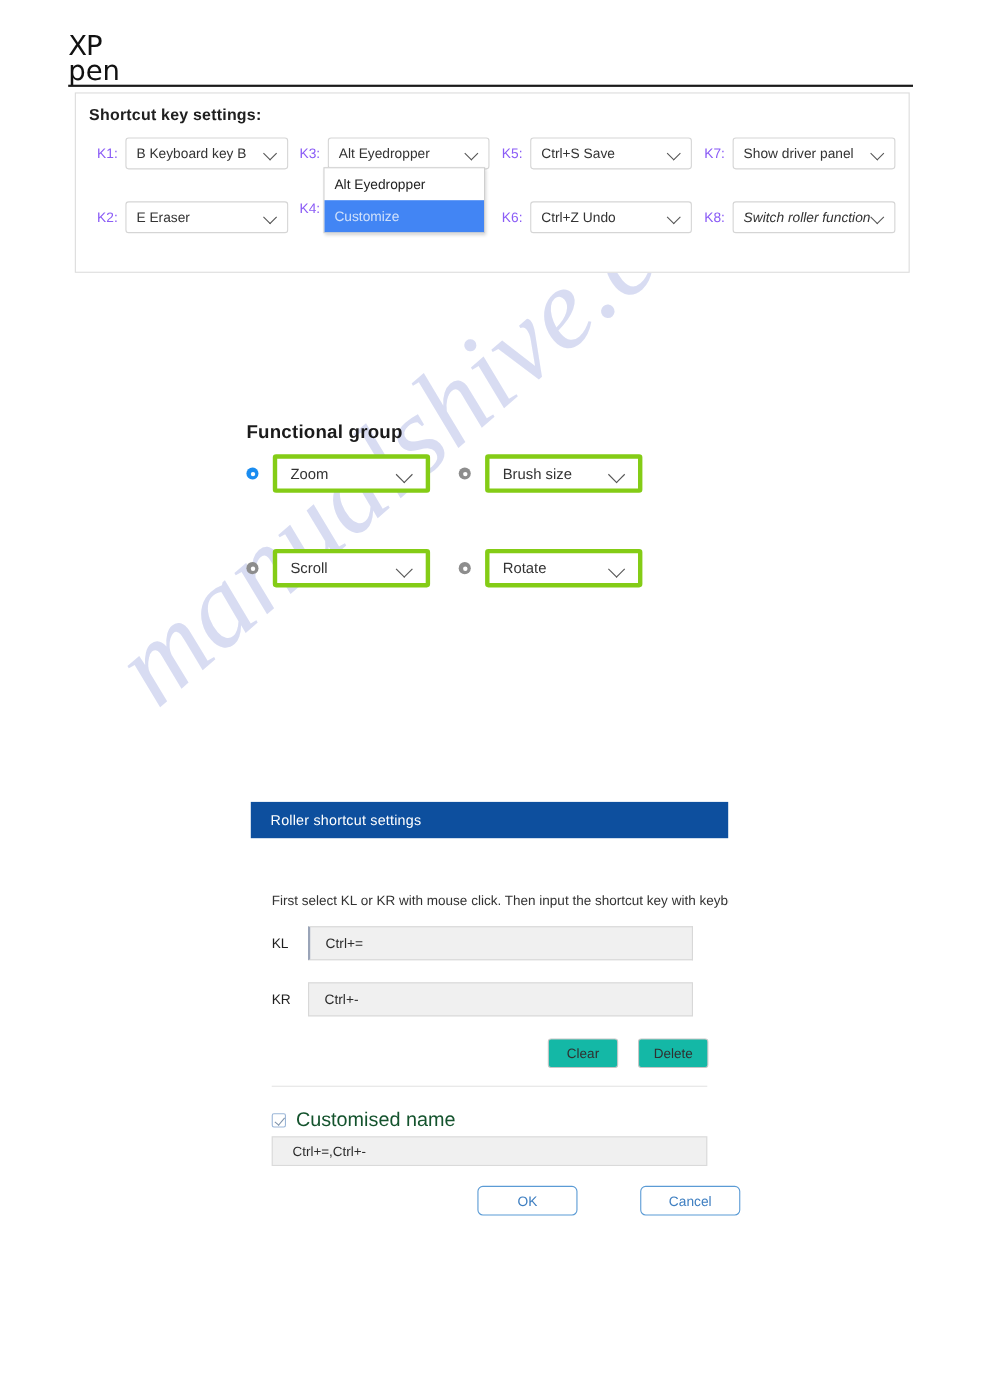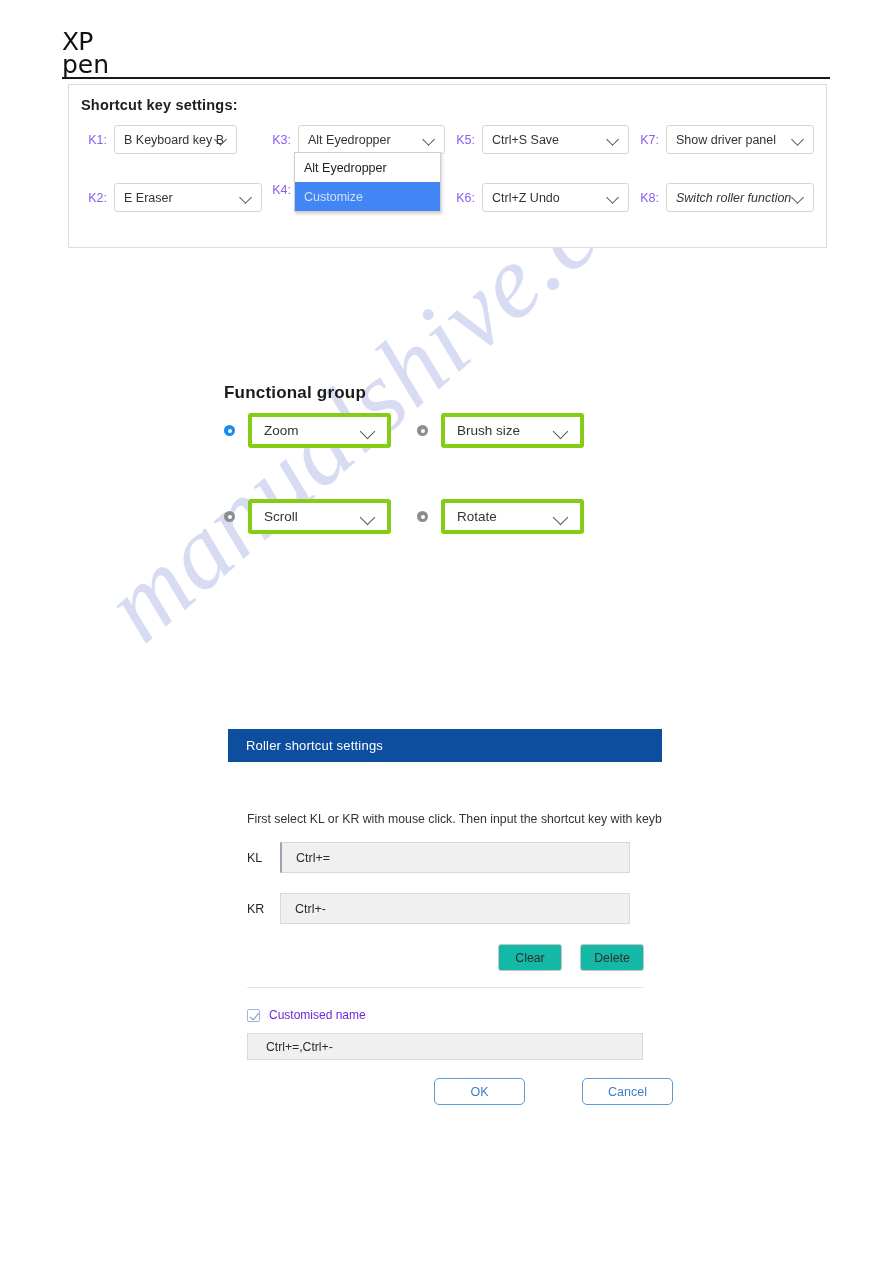--- a/index.html
+++ b/index.html
@@ -283,21 +283,21 @@
   }
   .checkbox::after {
     content: "";
     position: absolute;
     left: 3.5px; top: 1px;
     width: 4px; height: 7.5px;
     border-right: 1.6px solid #7f93ab;
     border-bottom: 1.6px solid #7f93ab;
     transform: rotate(40deg);
   }
-  .cb-label { font-size: 12px; color: #6d28d9; }
+  .cb-label { font-size: 18px; color: #14532d; }
   .name-input {
     position: absolute;
     left: 19px; top: 271px;
     width: 396px; height: 27px;
     background: #f0f0f0;
     border: 1px solid #dadada;
     display: flex;
     align-items: center;
     padding-left: 18px;
     font-size: 12.2px;
@@ -325,21 +325,21 @@
   <div class="logo-line1">XP</div>
   <div class="logo-line2">pen</div>
 </div>
 <div class="header-rule"></div>
 
 <div class="shortcut-panel">
   <div class="panel-title">Shortcut key settings:</div>
 
   <div class="key-row" style="left:12px; top:40px;">
     <span class="key-label">K1:</span>
-    <div class="select-box" style="width:123px;">
+    <div class="select-box" style="width:148px;">
       <span>B Keyboard key B</span>
       <span class="chev"></span>
     </div>
   </div>
 
   <div class="key-row" style="left:12px; top:98px;">
     <span class="key-label">K2:</span>
     <div class="select-box" style="width:148px;">
       <span>E Eraser</span>
       <span class="chev"></span>

